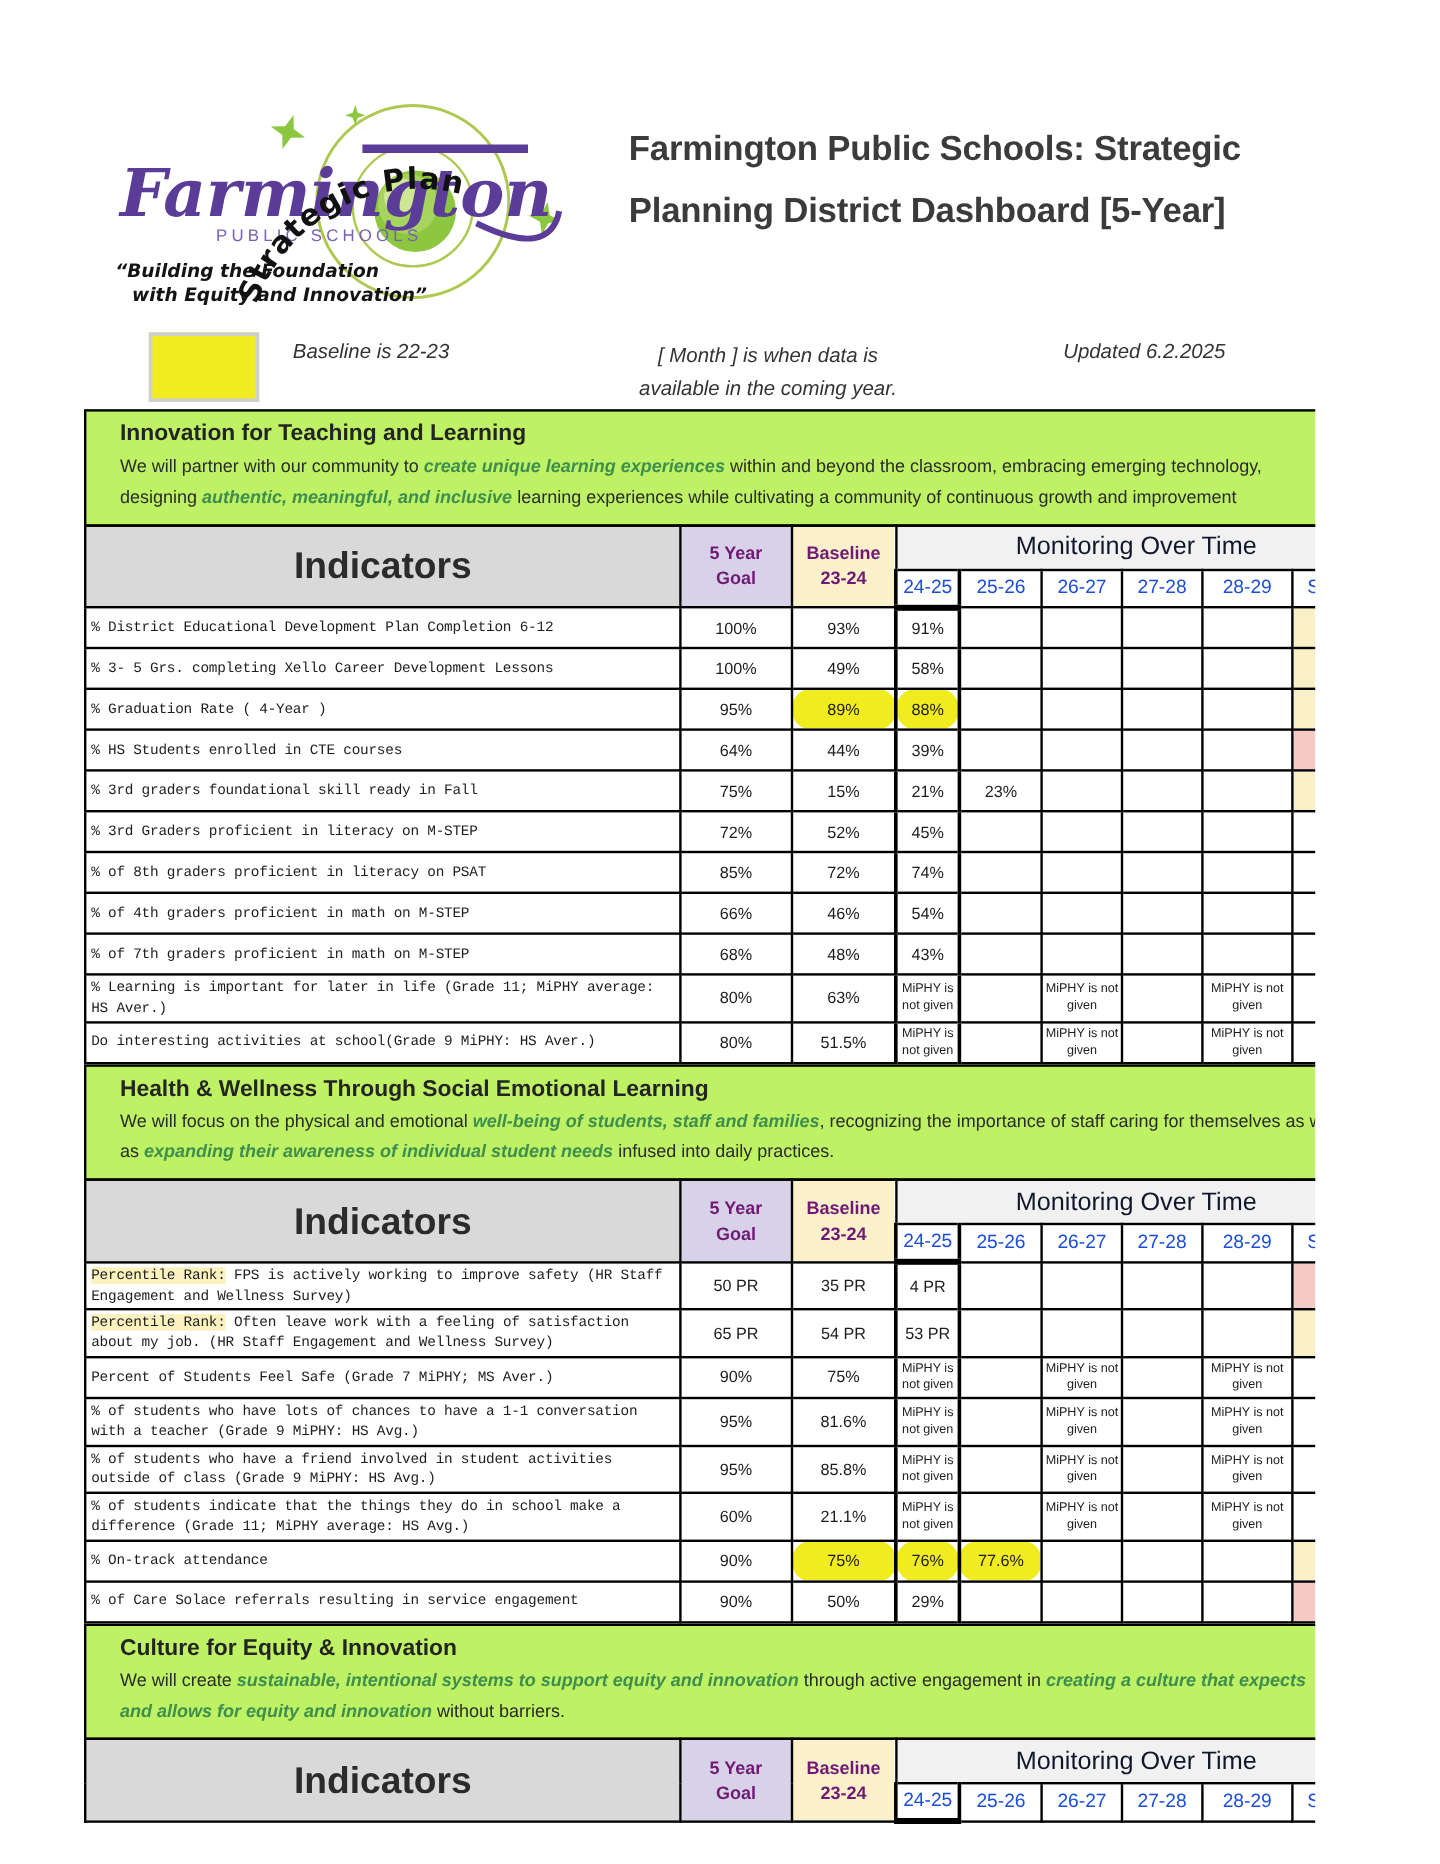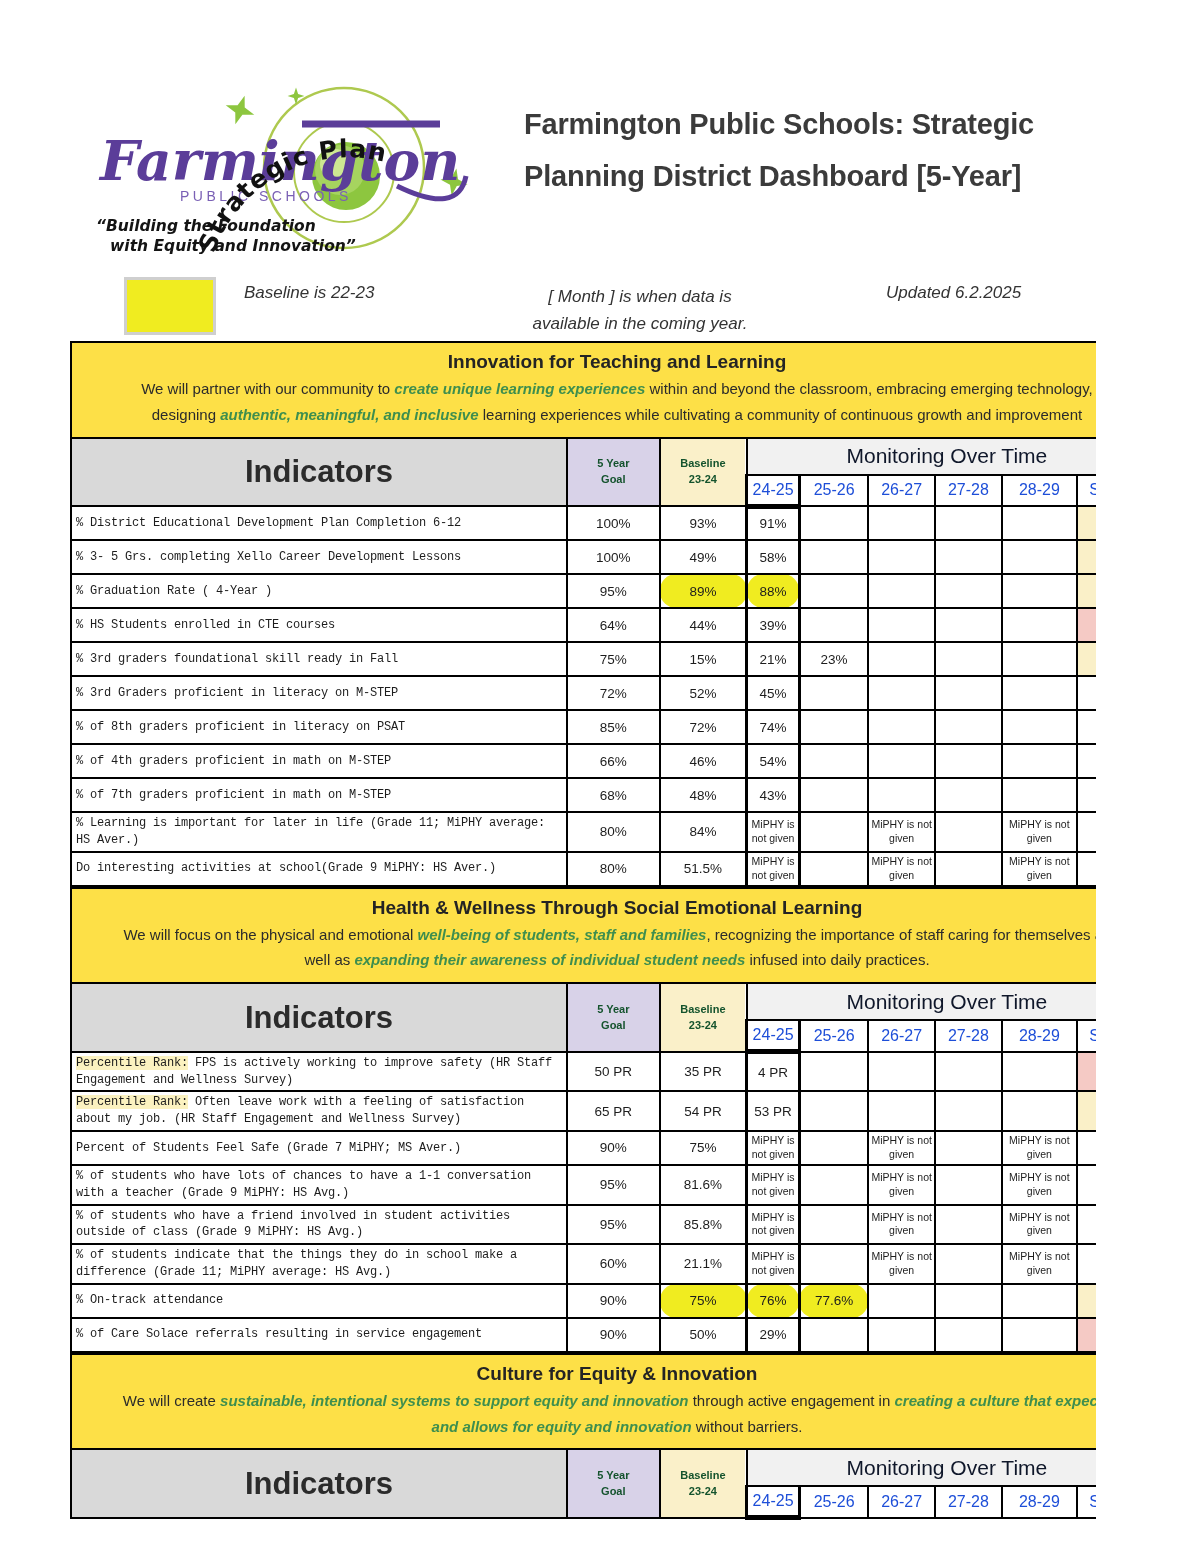--- a/index.html
+++ b/index.html
@@ -14,36 +14,36 @@
   .swatch{position:absolute;left:124px;top:277px;width:86px;height:52px;background:#f0ec20;
           border:3px solid #cfcfcf;}
   .note{position:absolute;top:283px;font-style:italic;font-size:17px;color:#333;}
   .note-baseline{left:244px;}
   .note-month{left:468px;width:344px;text-align:center;line-height:1.6;}
   .note-updated{left:886px;}
 
   
   .sections{width:1078px;margin-left:70px;}
   .section{margin:0;}
-  .sec-head{border:2px solid #000;background:#fde047;text-align:center;padding:6px 28px 9px 44px;}
+  .sec-head{border:2px solid #000;background:#bef264;padding:6px 28px 9px 28px;}
   .sec-title{font-size:19px;font-weight:700;color:#242424;padding:2px 0 1px 0;}
   .sec-desc{margin:2px 0 0 0;font-size:15px;line-height:1.72;color:#2b2b2b;}
   .sec-desc .accent{color:#3e8e4e;font-style:italic;font-weight:600;}
 
   
   table.ind-table{width:100%;border-collapse:collapse;table-layout:fixed;margin-top:-2px;}
   .ind-table th,.ind-table td{border:2px solid #000;overflow:hidden;}
   col.c-ind{width:46.1%;} col.c-goal{width:8.6%;} col.c-base{width:8.1%;}
   col.c-y0{width:4.9%;} col.c-y1{width:6.4%;} col.c-y2{width:6.2%;}
   col.c-y3{width:6.2%;} col.c-y4{width:7.0%;} col.c-st{width:6.5%;}
 
   th.h-ind{background:#d9d9d9;font-size:31px;font-weight:700;color:#2b2b2b;}
   th.h-goal{background:#d8d2e8;}
   th.h-base{background:#faf0c9;}
-  th.h-goal,th.h-base{font-size:11px;font-weight:700;line-height:1.4;color:#14532d;}
+  th.h-goal,th.h-base{font-size:15px;font-weight:700;line-height:1.4;color:#701a75;}
   th.h-mon{background:#f1f1f1;font-size:21px;font-weight:400;height:33px;color:#0f172a;margin-left:24px;}
   th.h-year,th.h-status{background:#fff;font-size:16px;font-weight:400;height:26px;padding:1px 0;color:#1d4ed8;}
   th.h-year.col-now{border-left-width:3px;border-right-width:3px;border-bottom-width:5px;}
 
   .row td{height:28px;}
   td.ind{font-size:12px;text-align:left;padding:2px 4px;line-height:1.4;letter-spacing:-0.2px;font-family:Liberation Mono, monospace;}
   td.val{font-size:13.5px;text-align:center;padding:1px 2px;}
   td.val.col-now{border-left-width:3px;border-right-width:3px;margin-left:28px;}
   td.hl{background:#f0ec20;border-radius:16px;}
   td.miphy{font-size:10.5px;line-height:1.3;padding:1px 1px;}
@@ -222,21 +222,21 @@
               <td class="val col-now">43%</td>
               <td class="val"></td>
               <td class="val"></td>
               <td class="val"></td>
               <td class="val"></td>
               <td class="status"></td>
             </tr>
             <tr class="row">
               <td class="ind">% Learning is important for later in life (Grade 11; MiPHY average: HS Aver.)</td>
               <td class="val">80%</td>
-              <td class="val">84%</td>
+              <td class="val">63%</td>
               <td class="val col-now miphy">MiPHY is not given</td>
               <td class="val"></td>
               <td class="val miphy">MiPHY is not given</td>
               <td class="val"></td>
               <td class="val miphy">MiPHY is not given</td>
               <td class="status"></td>
             </tr>
             <tr class="row">
               <td class="ind">Do interesting activities at school(Grade 9 MiPHY: HS Aver.)</td>
               <td class="val">80%</td>

